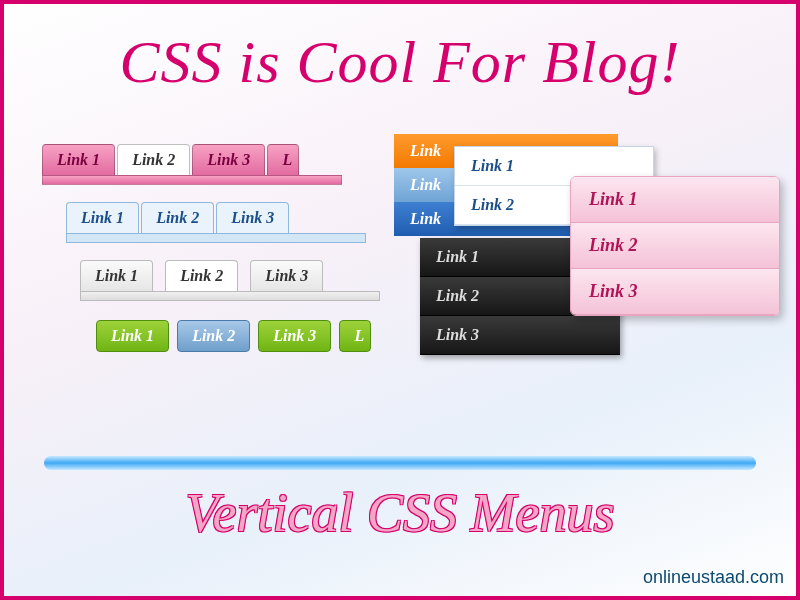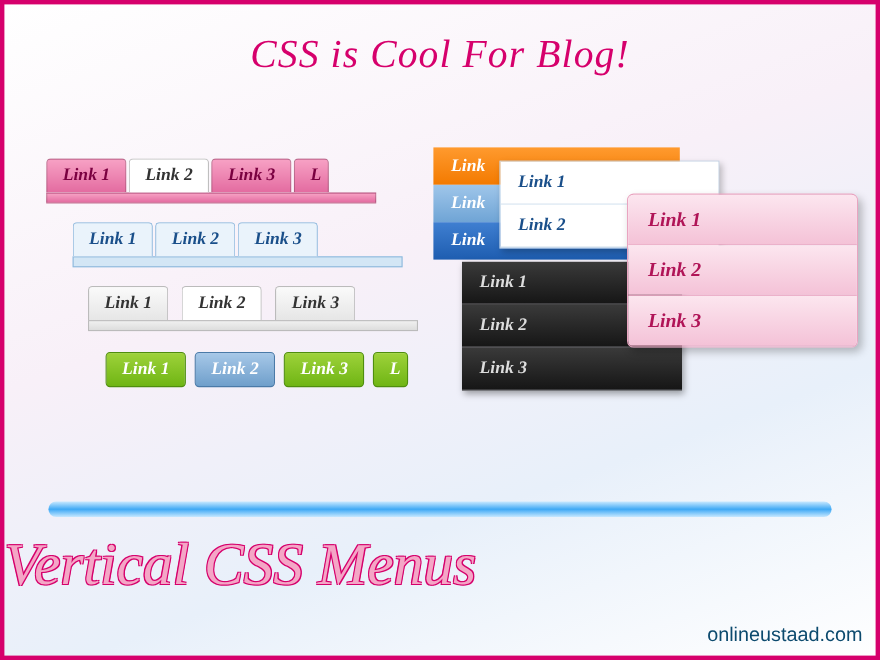--- a/index.html
+++ b/index.html
@@ -6,21 +6,21 @@
 body {
   width: 800px; height: 600px;
   font-family: Georgia, 'Times New Roman', serif;
   border: 4px solid #d6006c;
   background: linear-gradient(160deg, #fff 0%, #f8f0f8 40%, #e8f0fa 70%, #fff 100%);
   position: relative; overflow: hidden;
 }
 .title {
   text-align: center;
   color: #d6006c;
-  font-size: 36px;
+  font-size: 60px;
   font-style: italic;
   font-weight: normal;
   margin-top: 24px;
   letter-spacing: 1px;
 }
 .stage { position: absolute; top: 130px; left: 0; right: 4px; height: 310px; }
 
 
 .tabs-wrap { position: absolute; }
 .tabs {
@@ -72,20 +72,21 @@
 
 .pink-panel { position:absolute; width:210px; border:1px solid #e9a4c0; border-radius:6px; box-shadow: 3px 4px 8px rgba(0,0,0,.25); overflow:hidden; }
 .pink-panel .item { background: linear-gradient(#fce6ef,#f4c2d7); color:#b01457; padding:12px 18px; font: italic 700 18px Georgia,serif; border-bottom:1px solid #e9a4c0; }
 
 
 .divider { position:absolute; left:40px; right:40px; height:14px; border-radius:7px;
   background: linear-gradient(#c7e8ff,#3fa9f5,#c7e8ff); top: 452px; }
 
 .footer-title {
   position:absolute; left:0; right:0; top: 478px;
+  text-align:center;
   font: italic 54px Georgia, serif;
   color:#f4a6c6;
   text-shadow: 1px 1px 0 #d6006c, -1px -1px 0 #d6006c, 1px -1px 0 #d6006c, -1px 1px 0 #d6006c;
 }
 .watermark {
   position:absolute; right:12px; bottom:8px;
   font: 18px Arial, sans-serif; color:#0c4a6e;
 }
 </style>
 </head>

